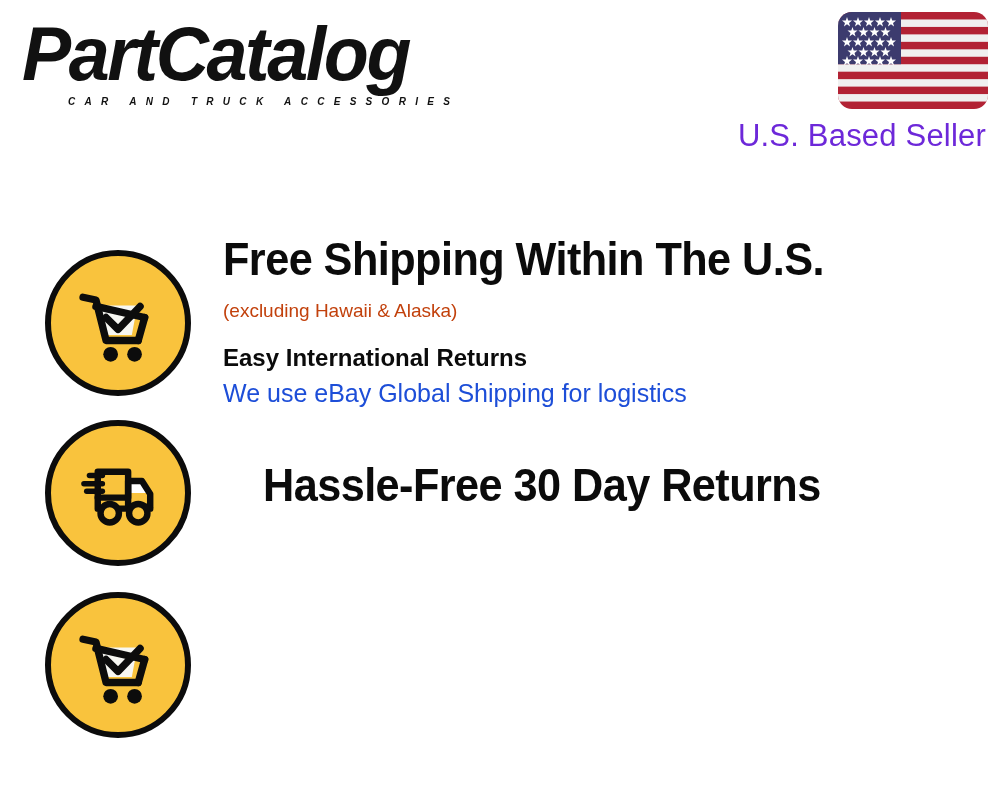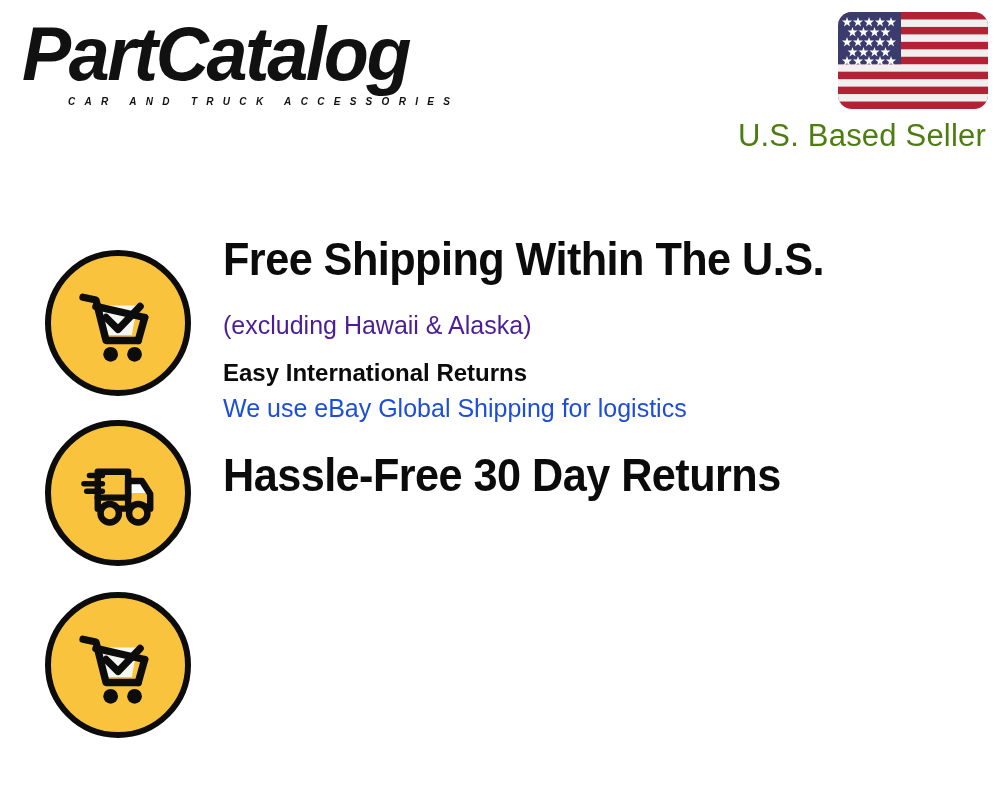--- a/index.html
+++ b/index.html
@@ -66,21 +66,21 @@
   .flag-badge svg { display: block; width: 100%; height: 100%; }
 
   .seller-note {
     position: absolute;
     right: 14px;
     top: 118px;
     font-family: "Liberation Sans", sans-serif;
     font-size: 31px;
     font-weight: normal;
     letter-spacing: 0.2px;
-    color: #4d7c0f;
+    color: #6d28d9;
     white-space: nowrap;
   }
 
   
   .benefit-row {
     position: absolute;
     left: 0;
     width: 840px;
   }
   .benefit-row.row-1 { top: 232px; height: 184px; }
@@ -109,42 +109,42 @@
     height: 92px;
     display: block;
   }
 
   .benefit-text {
     position: absolute;
     left: 223px;
     right: 16px;
   }
   .row-1 .benefit-text { top: 0px; }
-  .row-2 .benefit-text { top: 28px; }
+  .row-2 .benefit-text { top: 38px; margin-left: 40px; }
   .row-3 .benefit-text { top: 38px; }
 
   .headline {
     font-family: "Liberation Sans", sans-serif;
     font-weight: bold;
     font-size: 47px;
     line-height: 54px;
     letter-spacing: -0.6px;
     color: #0b0b0b;
     transform: scaleX(0.92);
     transform-origin: left center;
     white-space: nowrap;
     margin: 0;
   }
   .subline {
     font-family: "Liberation Sans", sans-serif;
     font-weight: normal;
-    font-size: 25px;
+    font-size: 19px;
     line-height: 33px;
-    color: #4c1d95;
-    margin: 23px 0 0 0;
+    color: #c2410c;
+    margin: 8px 0 0 0;
     white-space: nowrap;
   }
   .subline-strong {
     font-family: "Liberation Sans", sans-serif;
     font-weight: bold;
     font-size: 24px;
     line-height: 30px;
     color: #0b0b0b;
     margin: 16px 0 0 0;
     white-space: nowrap;

